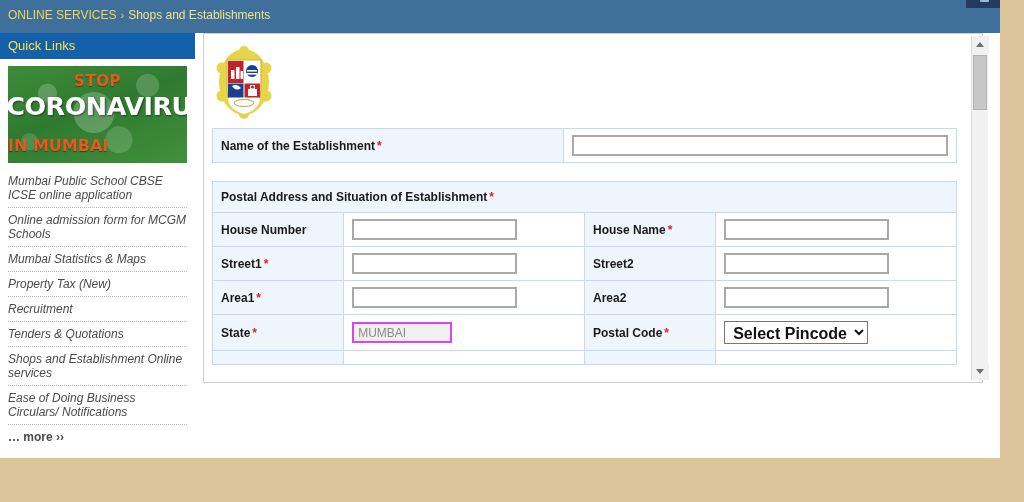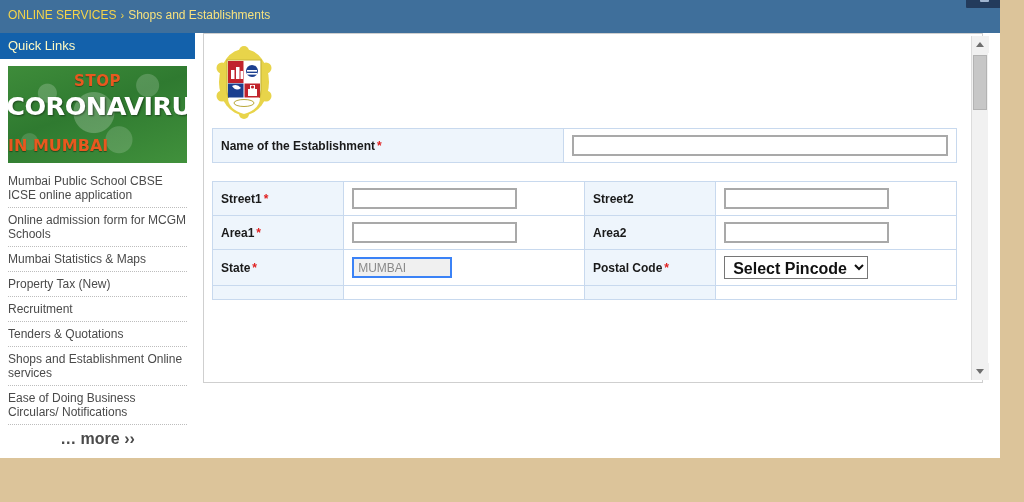--- a/index.html
+++ b/index.html
@@ -64,21 +64,21 @@
 
   
   .sidebar {
     position: absolute; left: 0; top: 33px;
     width: 195px;
     height: 469px;
     background: #ffffff;
   }
   .panel-head {
     background: #1361ab;
-    color: #fef9c3;
+    color: #fde047;
     font-size: 13px;
     padding: 6px 0 6px 8px;
     height: 26px;
     line-height: 14px;
   }
   .panel-body { padding: 0 8px; }
   .covid-banner {
     position: relative;
     margin: 7px 12px 6px 0;
     width: 179px; height: 97px;
@@ -118,25 +118,26 @@
     font-family: "DejaVu Sans", sans-serif;
   }
   .qlink {
     display: block;
     color: #4a4a4a;
     font-size: 12px;
     line-height: 14px;
     text-decoration: none;
     padding: 5px 0 5px 0;
     border-bottom: 1px dotted #bdbdbd;
+    font-style: italic;
   }
   .more-row {
-    text-align: center;
+    text-align: left;
     padding: 5px 0 8px 0;
-    font-size: 16px;
+    font-size: 12px;
     font-weight: bold;
   }
   .more-row a { color: #4a4a4a; text-decoration: none; }
   .related-head { margin-top: 6px; }
 
   
   .main {
     position: absolute;
     left: 203px; top: 33px;
     width: 780px; height: 350px;
@@ -212,21 +213,21 @@
     height: 21px;
     width: 165px;
     font-size: 12px;
     padding: 0 4px;
     font-family: "Liberation Sans", sans-serif;
   }
   .tin.wide { width: 376px; }
   .tin.ro {
     background: #f0f0f0;
     color: #8a8a8a;
-    border: 2px solid #3b82f6;
+    border: 2px solid #d946ef;
     width: 100px;
   }
   .sel {
     font-family: "Liberation Sans", sans-serif;
     font-size: 16px;
     font-weight: bold;
     padding: 2px 4px;
     border: 1px solid #767676;
     background: #ffffff;
     color: #111;
@@ -355,21 +356,34 @@
             <td class="lbl-wide"><span>Name of the Establishment</span><span class="req">*</span></td>
             <td class="field">
               <input class="tin wide" type="text" value="" style="">
             </td>
           </tr>
         </tbody>
           </table>
 
         <table class="ftable">
           <tbody>
-
+              <tr>
+            <td class="sec-head" colspan="4"><span>Postal Address and Situation of Establishment</span><span class="req">*</span></td>
+          </tr>
+
+          <tr>
+            <td class="lbl"><span>House Number</span></td>
+            <td class="field val">
+              <input class="tin" type="text" value="" style="">
+            </td>
+            <td class="lbl"><span>House Name</span><span class="req">*</span></td>
+            <td class="field val">
+              <input class="tin" type="text" value="" style="">
+            </td>
+          </tr>
 
           <tr>
             <td class="lbl"><span>Street1</span><span class="req">*</span></td>
             <td class="field val">
               <input class="tin" type="text" value="" style="">
             </td>
             <td class="lbl"><span>Street2</span></td>
             <td class="field val">
               <input class="tin" type="text" value="" style="">
             </td>

